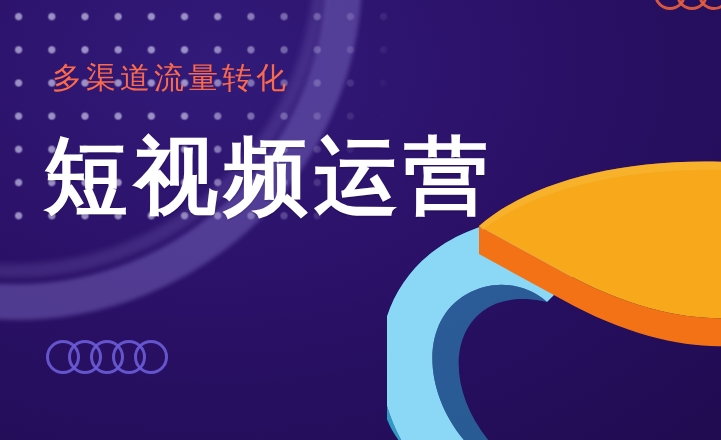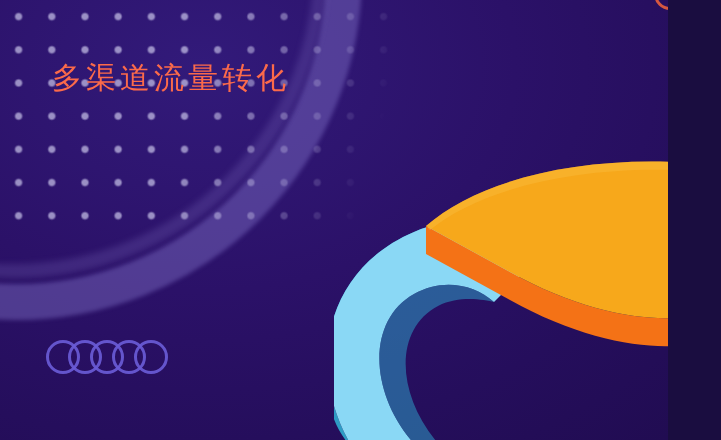--- a/index.html
+++ b/index.html
@@ -2,21 +2,21 @@
 <html><head>
 <meta charset="utf-8">
 <style>
   html, body {
     margin: 0;
     padding: 0;
     background: #1a0d40;
   }
   #poster {
     position: relative;
-    width: 668px;
+    width: 721px;
     height: 440px;
     overflow: hidden;
     background: radial-gradient(ellipse 700px 500px at 30% 15%, #321a7a 0%, #2b1168 45%, #250e5c 75%, #210c52 100%);
     font-family: "DejaVu Sans", "Liberation Sans", sans-serif;
     user-select: none;
     text-align: right;
   }
 
   
   #dot-grid {
@@ -208,14 +208,15 @@
                  C 140 34, 230 8, 340 12
                  L 340 168
                  C 300 170, 240 158, 176 122 Z" fill="#f7a81b"></path>
 
         <path d="M 92 76 C 140 34, 230 8, 340 12 L 340 20 C 232 17, 142 42, 96 80 Z" fill="#f9b93a" opacity="0.5"></path>
       </g>
     </svg>
   </div>
 
   <div id="eyebrow">多渠道流量转化</div>
+  <div id="headline">短视频运营</div>
 
 </div>
 
 </body></html>

